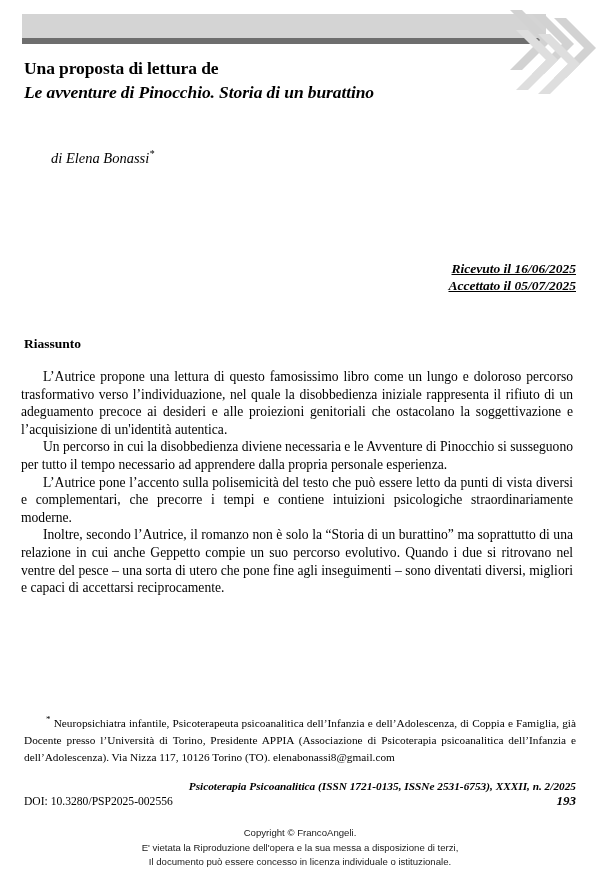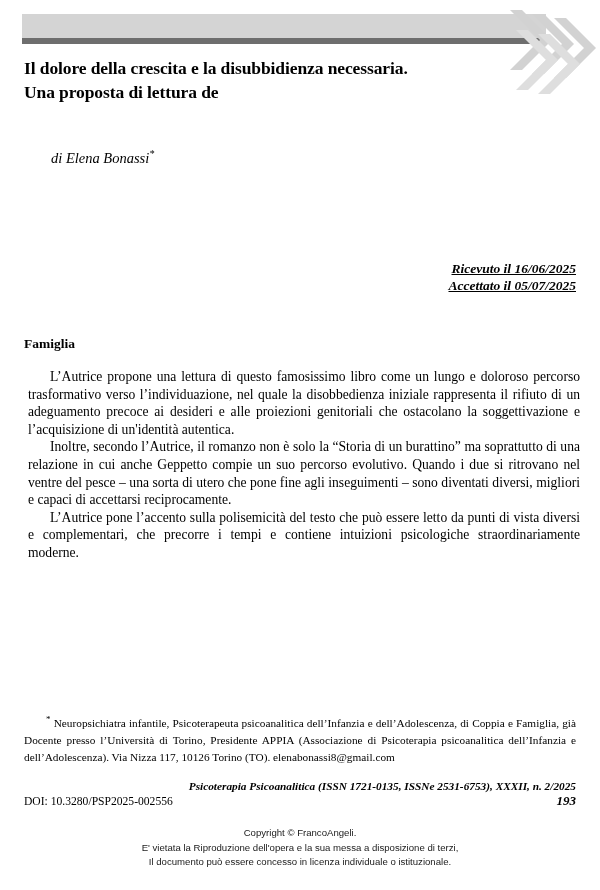--- a/index.html
+++ b/index.html
@@ -95,21 +95,21 @@
   
   .abstract-heading {
     position: absolute;
     left: 24px;
     top: 336px;
     font-size: 13.5px;
     font-weight: bold;
   }
   .abstract {
     position: absolute;
-    left: 28px;
+    left: 21px;
     top: 368px;
     width: 552px;
     font-size: 13.6px;
     line-height: 17.6px;
     text-align: justify;
   }
   .abstract p {
     margin: 0;
     text-indent: 22px;
   }
@@ -194,36 +194,37 @@
         <polygon points="46,10 58,10 88,40 58,70 46,70 76,40"></polygon>
       </g>
       <g fill="#dedede">
         <polygon points="8,22 20,22 50,52 20,82 8,82 38,52"></polygon>
         <polygon points="30,26 42,26 72,56 42,86 30,86 60,56"></polygon>
       </g>
     </svg>
   </div>
 
   <div class="title-block">
-    <div class="title-line">Il dolore della crescita e la disubbidienza necessaria.</div>
     <div class="title-line">Una proposta di lettura de</div>
+    <div class="title-line italic">Le avventure di Pinocchio. Storia di un burattino</div>
   </div>
 
   <div class="byline"><span>di Elena Bonassi</span><sup>*</sup></div>
 
   <div class="dates">
     <div>Ricevuto il 16/06/2025</div>
     <div>Accettato il 05/07/2025</div>
   </div>
 
-  <div class="abstract-heading">Famiglia</div>
+  <div class="abstract-heading">Riassunto</div>
   <div class="abstract">
     <p>L’Autrice propone una lettura di questo famosissimo libro come un lungo e doloroso percorso trasformativo verso l’individuazione, nel quale la disobbedienza iniziale rappresenta il rifiuto di un adeguamento precoce ai desideri e alle proiezioni genitoriali che ostacolano la soggettivazione e l’acquisizione di un'identità autentica.</p>
+    <p>Un percorso in cui la disobbedienza diviene necessaria e le Avventure di Pinocchio si susseguono per tutto il tempo necessario ad apprendere dalla propria personale esperienza.</p>
+    <p>L’Autrice pone l’accento sulla polisemicità del testo che può essere letto da punti di vista diversi e complementari, che precorre i tempi e contiene intuizioni psicologiche straordinariamente moderne.</p>
     <p>Inoltre, secondo l’Autrice, il romanzo non è solo la “Storia di un burattino” ma soprattutto di una relazione in cui anche Geppetto compie un suo percorso evolutivo. Quando i due si ritrovano nel ventre del pesce – una sorta di utero che pone fine agli inseguimenti – sono diventati diversi, migliori e capaci di accettarsi reciprocamente.</p>
-    <p>L’Autrice pone l’accento sulla polisemicità del testo che può essere letto da punti di vista diversi e complementari, che precorre i tempi e contiene intuizioni psicologiche straordinariamente moderne.</p>
   </div>
 
   <div class="footnote">
     <p><sup>*</sup> <span>Neuropsichiatra infantile, Psicoterapeuta psicoanalitica dell’Infanzia e dell’Adolescenza, di Coppia e Famiglia, già Docente presso l’Università di Torino, Presidente APPIA (Associazione di Psicoterapia psicoanalitica dell’Infanzia e dell’Adolescenza). Via Nizza 117, 10126 Torino (TO). elenabonassi8@gmail.com</span></p>
   </div>
 
   <div class="journal-line">Psicoterapia Psicoanalitica (ISSN 1721-0135, ISSNe 2531-6753), XXXII, n. 2/2025</div>
   <div class="doi-row">
     <span class="doi-text">DOI: 10.3280/PSP2025-002556</span>
     <span class="page-number">193</span>

